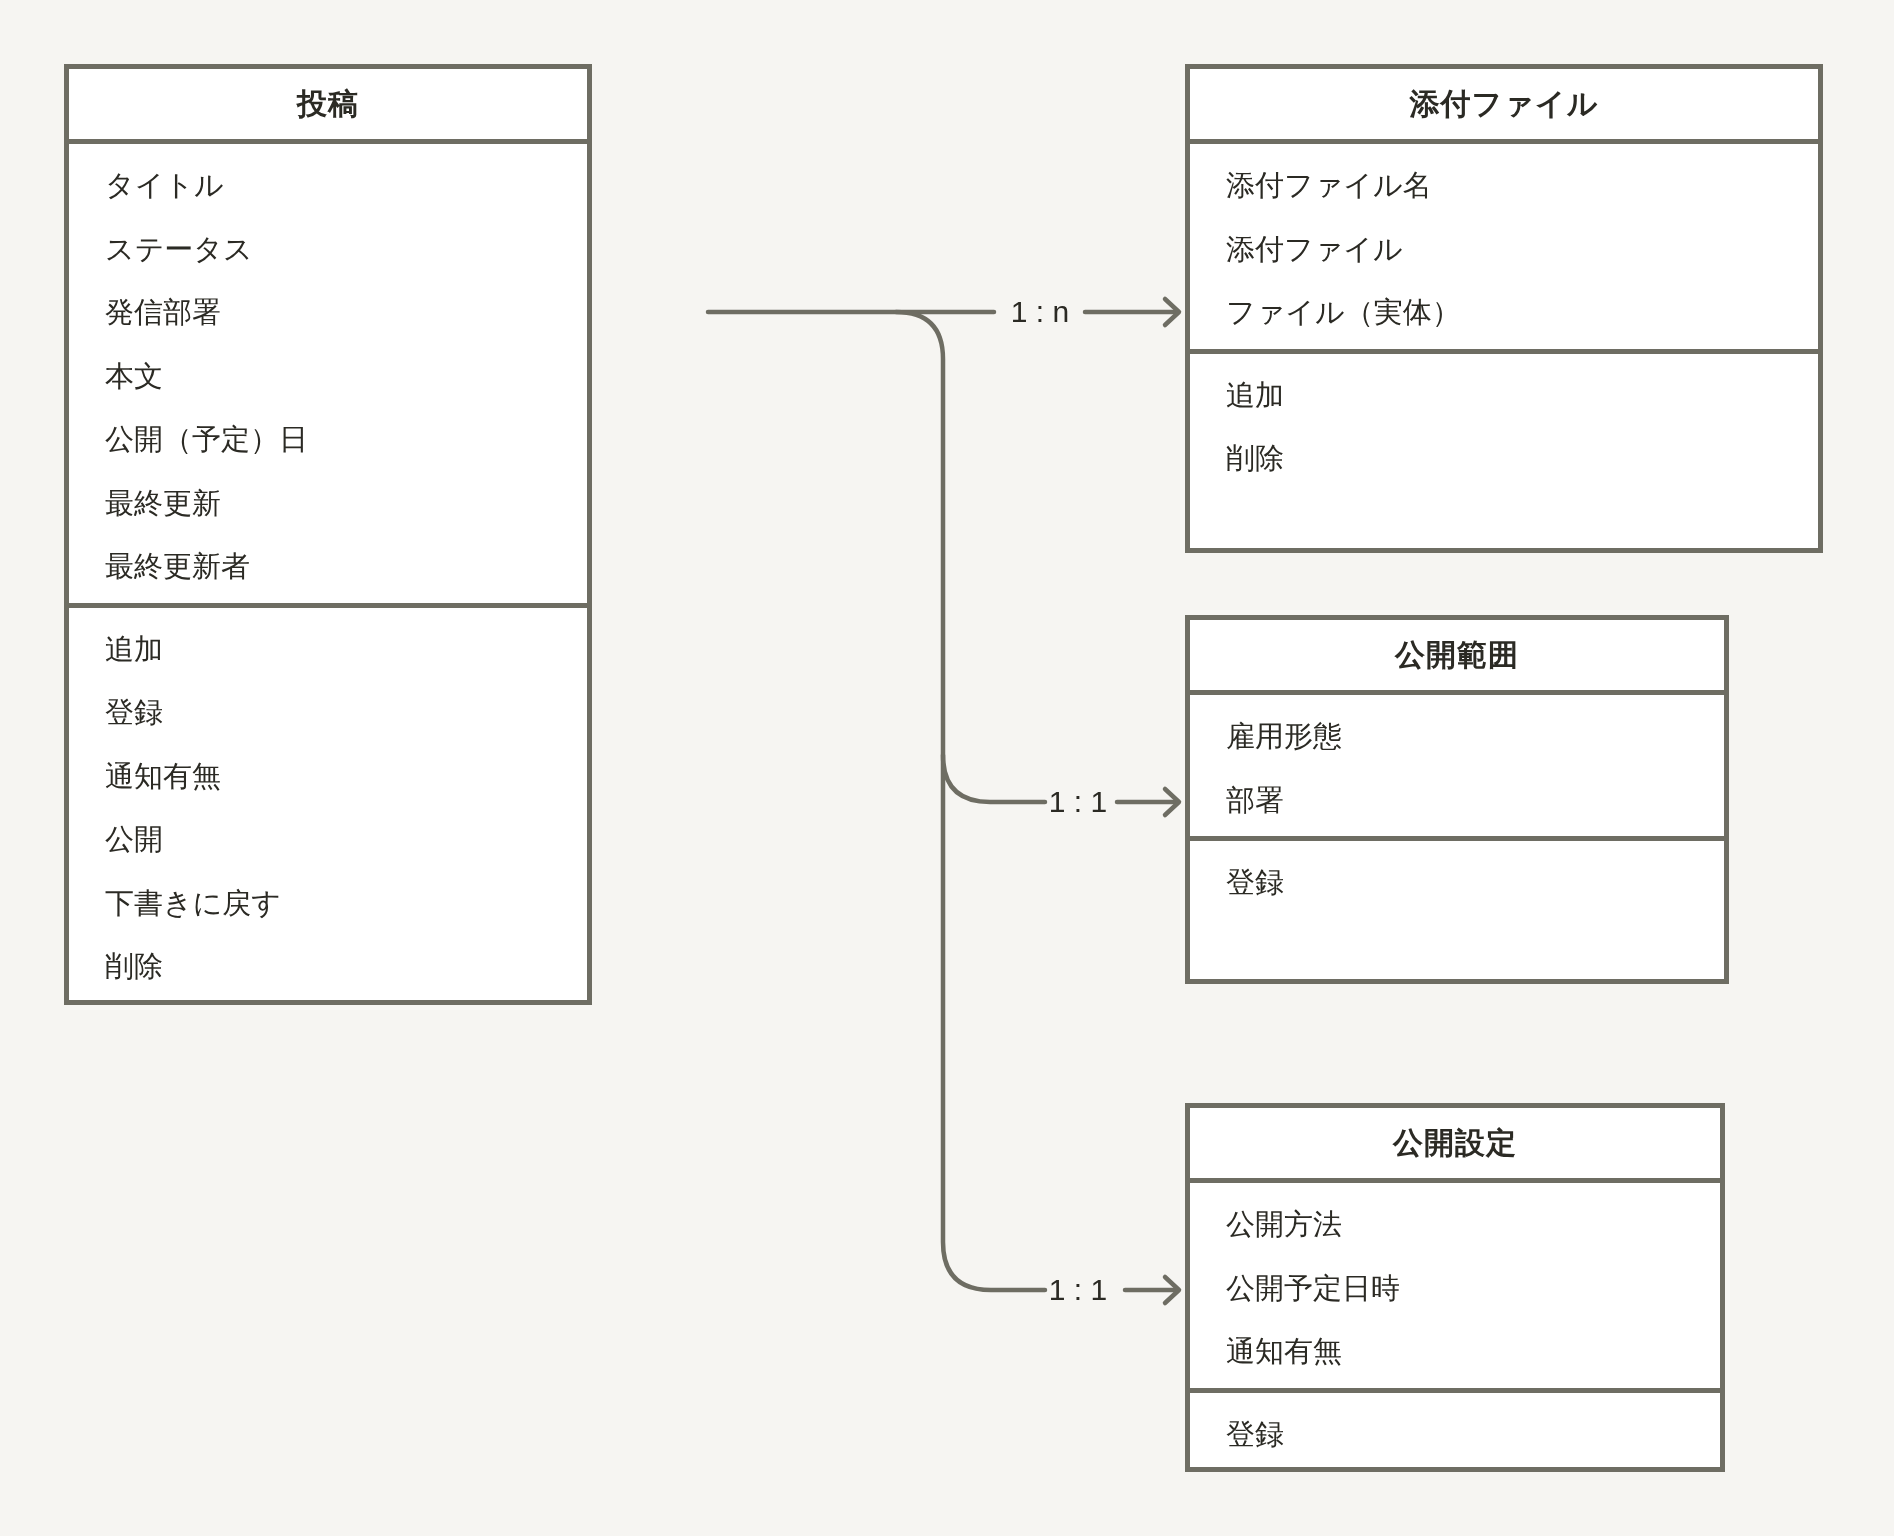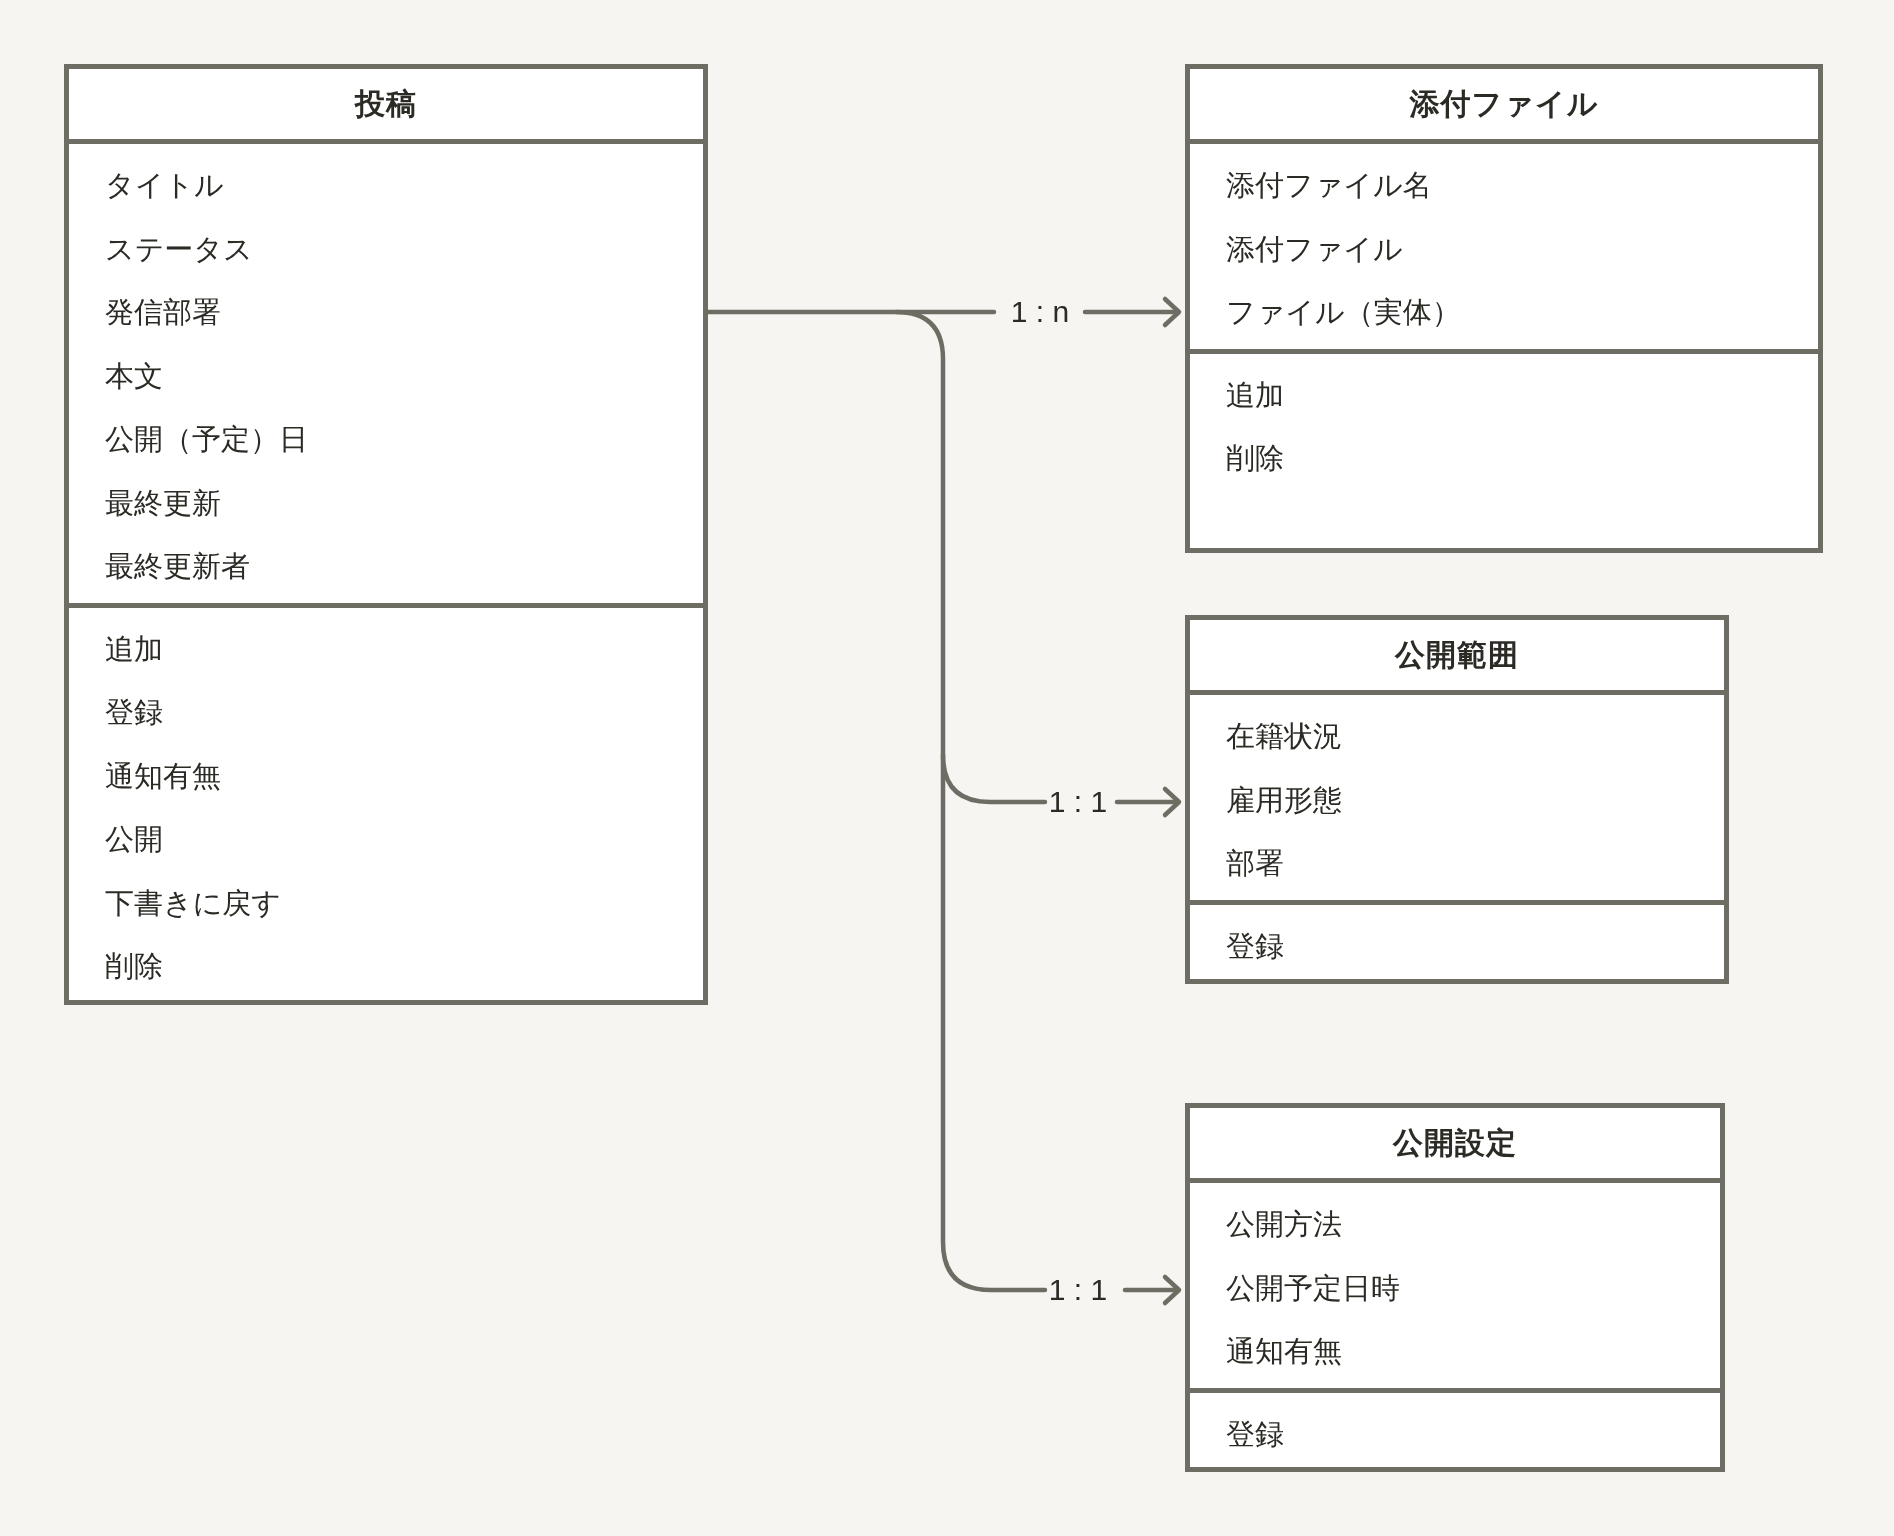--- a/index.html
+++ b/index.html
@@ -11,21 +11,21 @@
     color:var(--text-color,#2b2a24);
     overflow:hidden;
   }
   .entity{
     position:absolute;
     background:var(--node-bg,#ffffff);
     border:5px solid var(--line-color,#6e6d63);
     box-sizing:border-box;
     overflow:hidden;
   }
-  .entity--post{left:64px;top:64px;width:644px;height:941px;}
+  .entity--post{left:64px;top:64px;width:528px;height:941px;}
   .entity--attachment{left:1185px;top:64px;width:638px;height:489px;}
   .entity--scope{left:1185px;top:615px;width:544px;height:369px;}
   .entity--settings{left:1185px;top:1103px;width:540px;height:369px;}
   .entity-header{
     height:70px;
     border-bottom:5px solid var(--line-color,#6e6d63);
     display:flex;align-items:center;justify-content:center;
     font-weight:700;font-size:30px;letter-spacing:1px;
   }
   .section{padding:10px 0 4px 0;}
@@ -112,21 +112,20 @@
       </div>
     <div class="section section--actions">
         <div class="row">追加</div>
         <div class="row">削除</div>
       </div>
   </div>
 
   <div class="entity entity--scope">
     <div class="entity-header">公開範囲</div>
     <div class="section section--fields">
-        <div class="row">在籍状況</div>
         <div class="row">雇用形態</div>
         <div class="row">部署</div>
       </div>
     <div class="section section--actions">
         <div class="row">登録</div>
       </div>
   </div>
 
   <div class="entity entity--settings">
     <div class="entity-header">公開設定</div>

